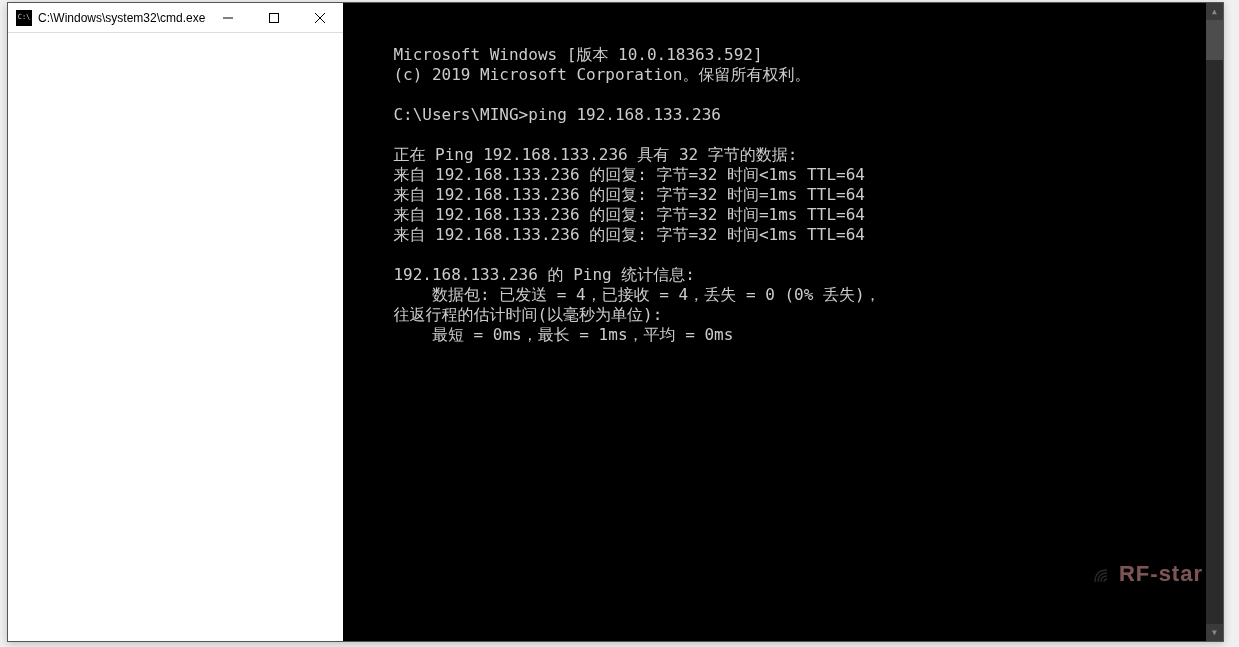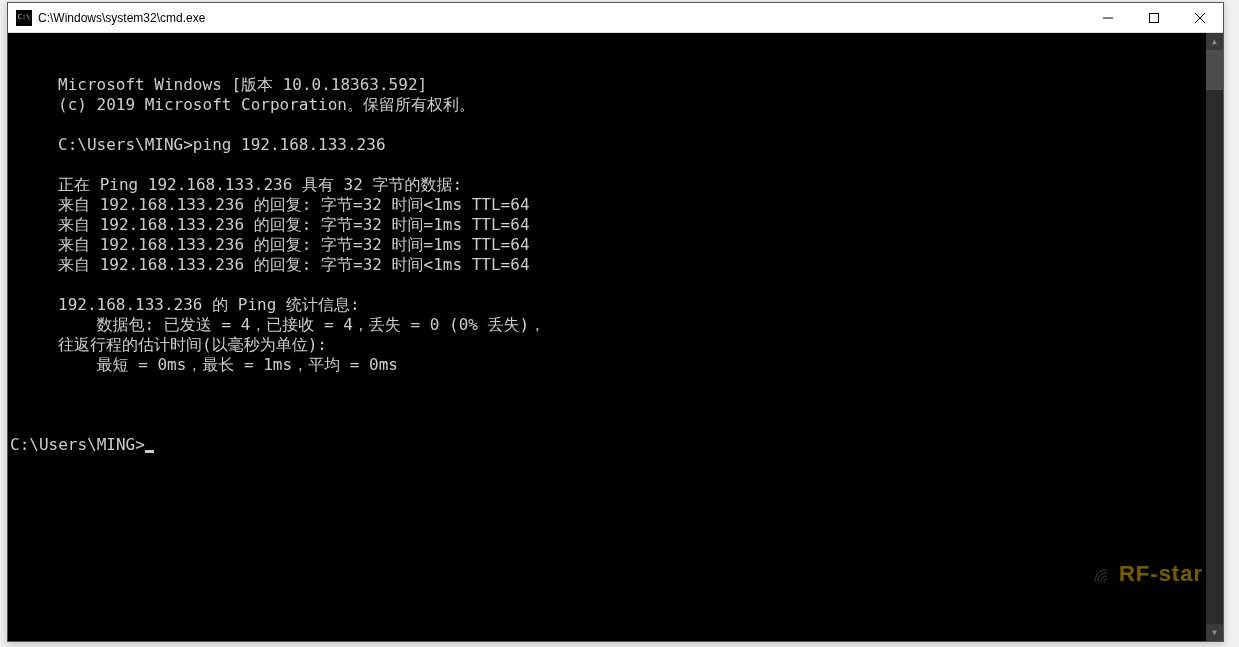--- a/index.html
+++ b/index.html
@@ -13,21 +13,21 @@
     }
     .window {
       position: absolute;
       left: 7px;
       top: 2px;
       width: 1217px;
       height: 640px;
       background: #fff;
       border: 1px solid #555;
       display: flex;
-      flex-direction: column;
+      flex-direction: row;
       box-shadow: 0 2px 8px rgba(0,0,0,0.2);
     }
     .titlebar {
       height: 30px;
       background: #fff;
       display: flex;
       align-items: center;
       border-bottom: 1px solid #ddd;
       flex-shrink: 0;
     }
@@ -111,21 +111,21 @@
       display: inline-block;
       width: 9px;
       height: 3px;
       background: #ccc;
       margin-top: 15px;
     }
     .watermark {
       position: absolute;
       right: 20px;
       bottom: 12px;
-      color: #eab308;
+      color: #fca5a5;
       font-family: Arial, sans-serif;
       font-size: 22px;
       font-weight: bold;
       letter-spacing: 1px;
       opacity: 0.5;
       text-shadow: 0 0 1px #444;
     }
     .watermark-icon {
       display: inline-block;
       vertical-align: middle;
@@ -153,23 +153,20 @@
       <div class="tb-btn close">
         <svg viewBox="0 0 10 10">
             <line x1="0" y1="0" x2="10" y2="10" stroke="currentColor" stroke-width="1"></line>
             <line x1="10" y1="0" x2="0" y2="10" stroke="currentColor" stroke-width="1"></line>
           </svg>
       </div>
     </div>
   </div>
   <div class="console">
     <div id="console-lines"><div class="line">Microsoft Windows [版本 10.0.18363.592]</div><div class="line">(c) 2019 Microsoft Corporation。保留所有权利。</div><div class="line">&nbsp;</div><div class="line">C:\Users\MING&gt;ping 192.168.133.236</div><div class="line">&nbsp;</div><div class="line">正在 Ping 192.168.133.236 具有 32 字节的数据:</div><div class="line">来自 192.168.133.236 的回复: 字节=32 时间&lt;1ms TTL=64</div><div class="line">来自 192.168.133.236 的回复: 字节=32 时间=1ms TTL=64</div><div class="line">来自 192.168.133.236 的回复: 字节=32 时间=1ms TTL=64</div><div class="line">来自 192.168.133.236 的回复: 字节=32 时间&lt;1ms TTL=64</div><div class="line">&nbsp;</div><div class="line">192.168.133.236 的 Ping 统计信息:</div><div class="line">    数据包: 已发送 = 4，已接收 = 4，丢失 = 0 (0% 丢失)，</div><div class="line">往返行程的估计时间(以毫秒为单位):</div><div class="line">    最短 = 0ms，最长 = 1ms，平均 = 0ms</div><div class="line">&nbsp;</div></div>
-    <div class="prompt-line">
-      <span>C:\Users\MING&gt;</span><span class="cursor"></span>
-    </div>
     <div class="console-scroll">
       <div class="sb-btn">▲</div>
       <div class="sb-track">
         <div class="sb-thumb"></div>
       </div>
       <div class="sb-btn">▼</div>
     </div>
     <div class="watermark">
       <span class="watermark-icon">
         <svg width="24" height="24" viewBox="0 0 24 24">

